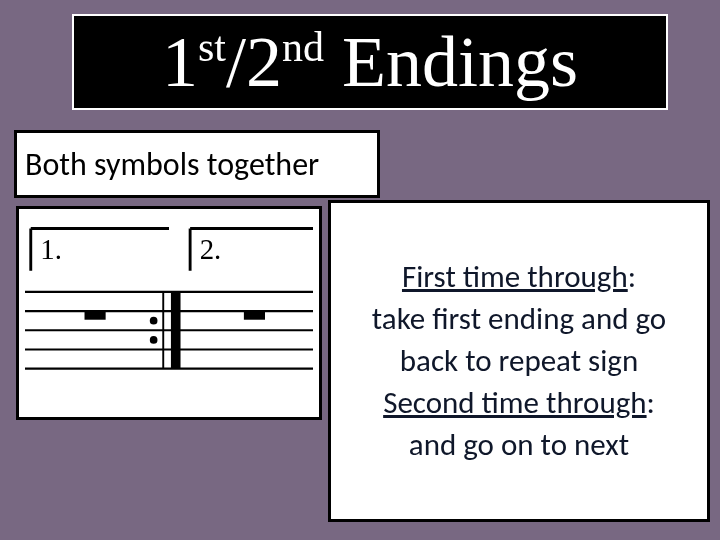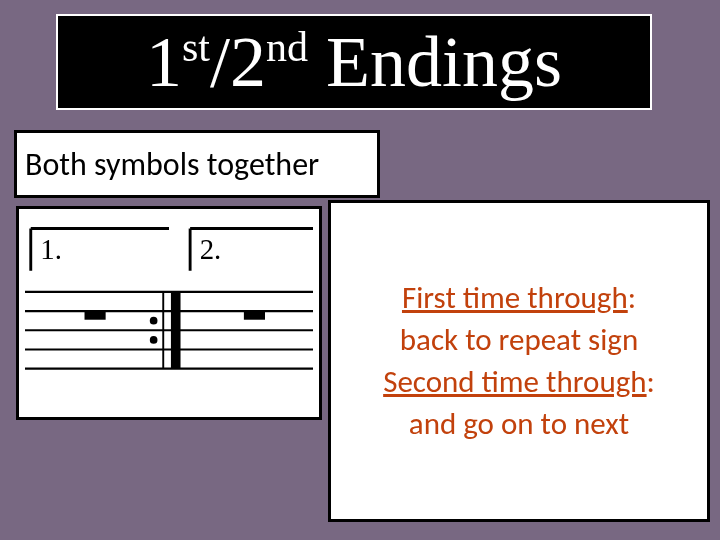--- a/index.html
+++ b/index.html
@@ -7,21 +7,21 @@
       width: 720px;
       height: 540px;
       background: #786882;
       font-family: "Times New Roman", serif;
       overflow: hidden;
       position: relative;
     }
     .title-box {
       position: absolute;
       top: 14px;
-      left: 56px;
+      left: 72px;
       width: 596px;
       height: 96px;
       background: #000;
       border: 2px solid #fff;
       display: flex;
       align-items: center;
       justify-content: center;
       color: #fff;
     }
     .title-text {
@@ -75,21 +75,21 @@
       background: #fff;
       border: 3px solid #000;
       display: flex;
       flex-direction: column;
       align-items: center;
       justify-content: center;
       padding: 24px 10px;
       font-family: Calibri, Arial, sans-serif;
       font-size: 31px;
       line-height: 1.35;
-      color: #c2410c;
+      color: #0f172a;
       text-align: center;
     }
     .desc-box .u { text-decoration: underline; }
   </style>
 </head>
 <body>
 
 <div class="title-box">
   <div class="title-text">
     <span>1</span><sup>st</sup><span>/</span><span>2</span><sup>nd</sup><span> Endings</span>
@@ -130,16 +130,17 @@
       <circle cx="134" cy="128" r="4" fill="#000"></circle>
     </g>
 
     <rect x="62" y="98" width="22" height="9" fill="#000"></rect>
     <rect x="228" y="98" width="22" height="9" fill="#000"></rect>
   </svg>
 </div>
 
 <div class="desc-box">
   <div><span class="u">First time through</span><span>:</span></div>
+  <div>take first ending and go</div>
   <div>back to repeat sign</div>
   <div><span class="u">Second time through</span><span>:</span></div>
   <div>and go on to next</div>
 </div>
 
 </body></html>

